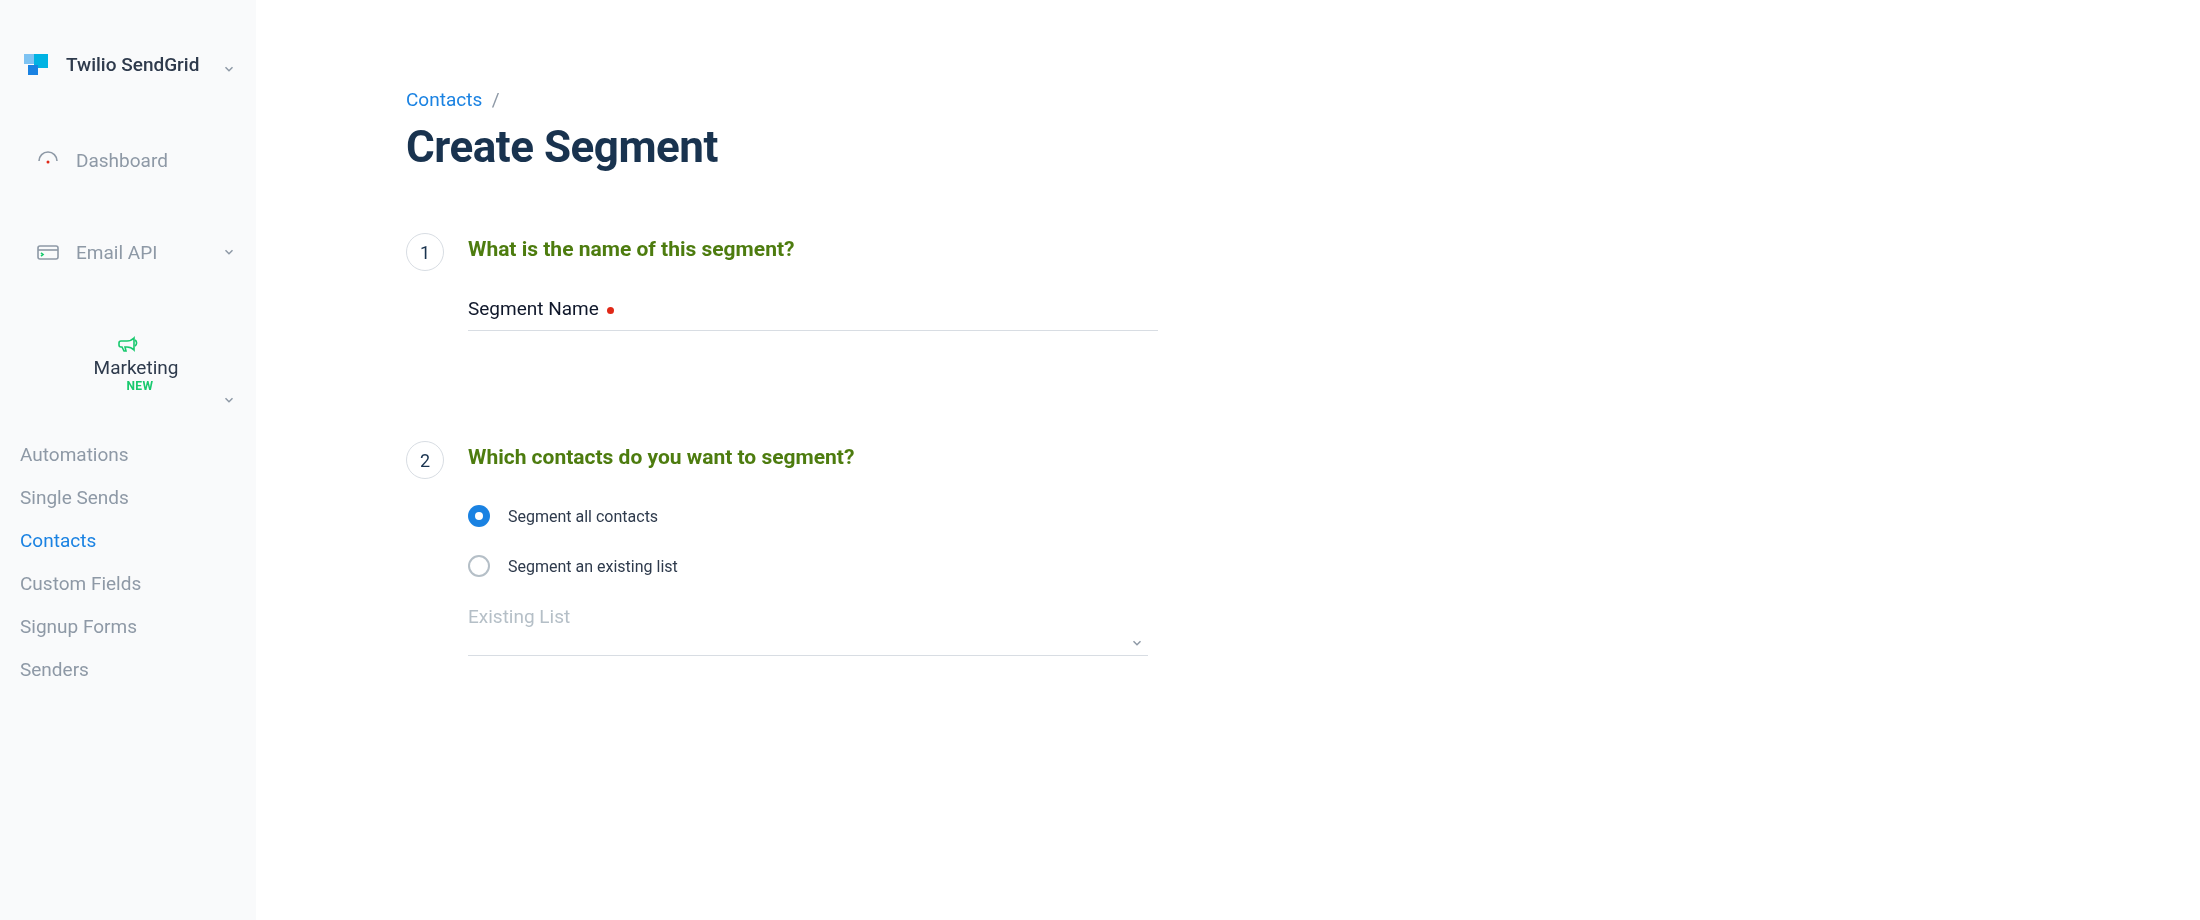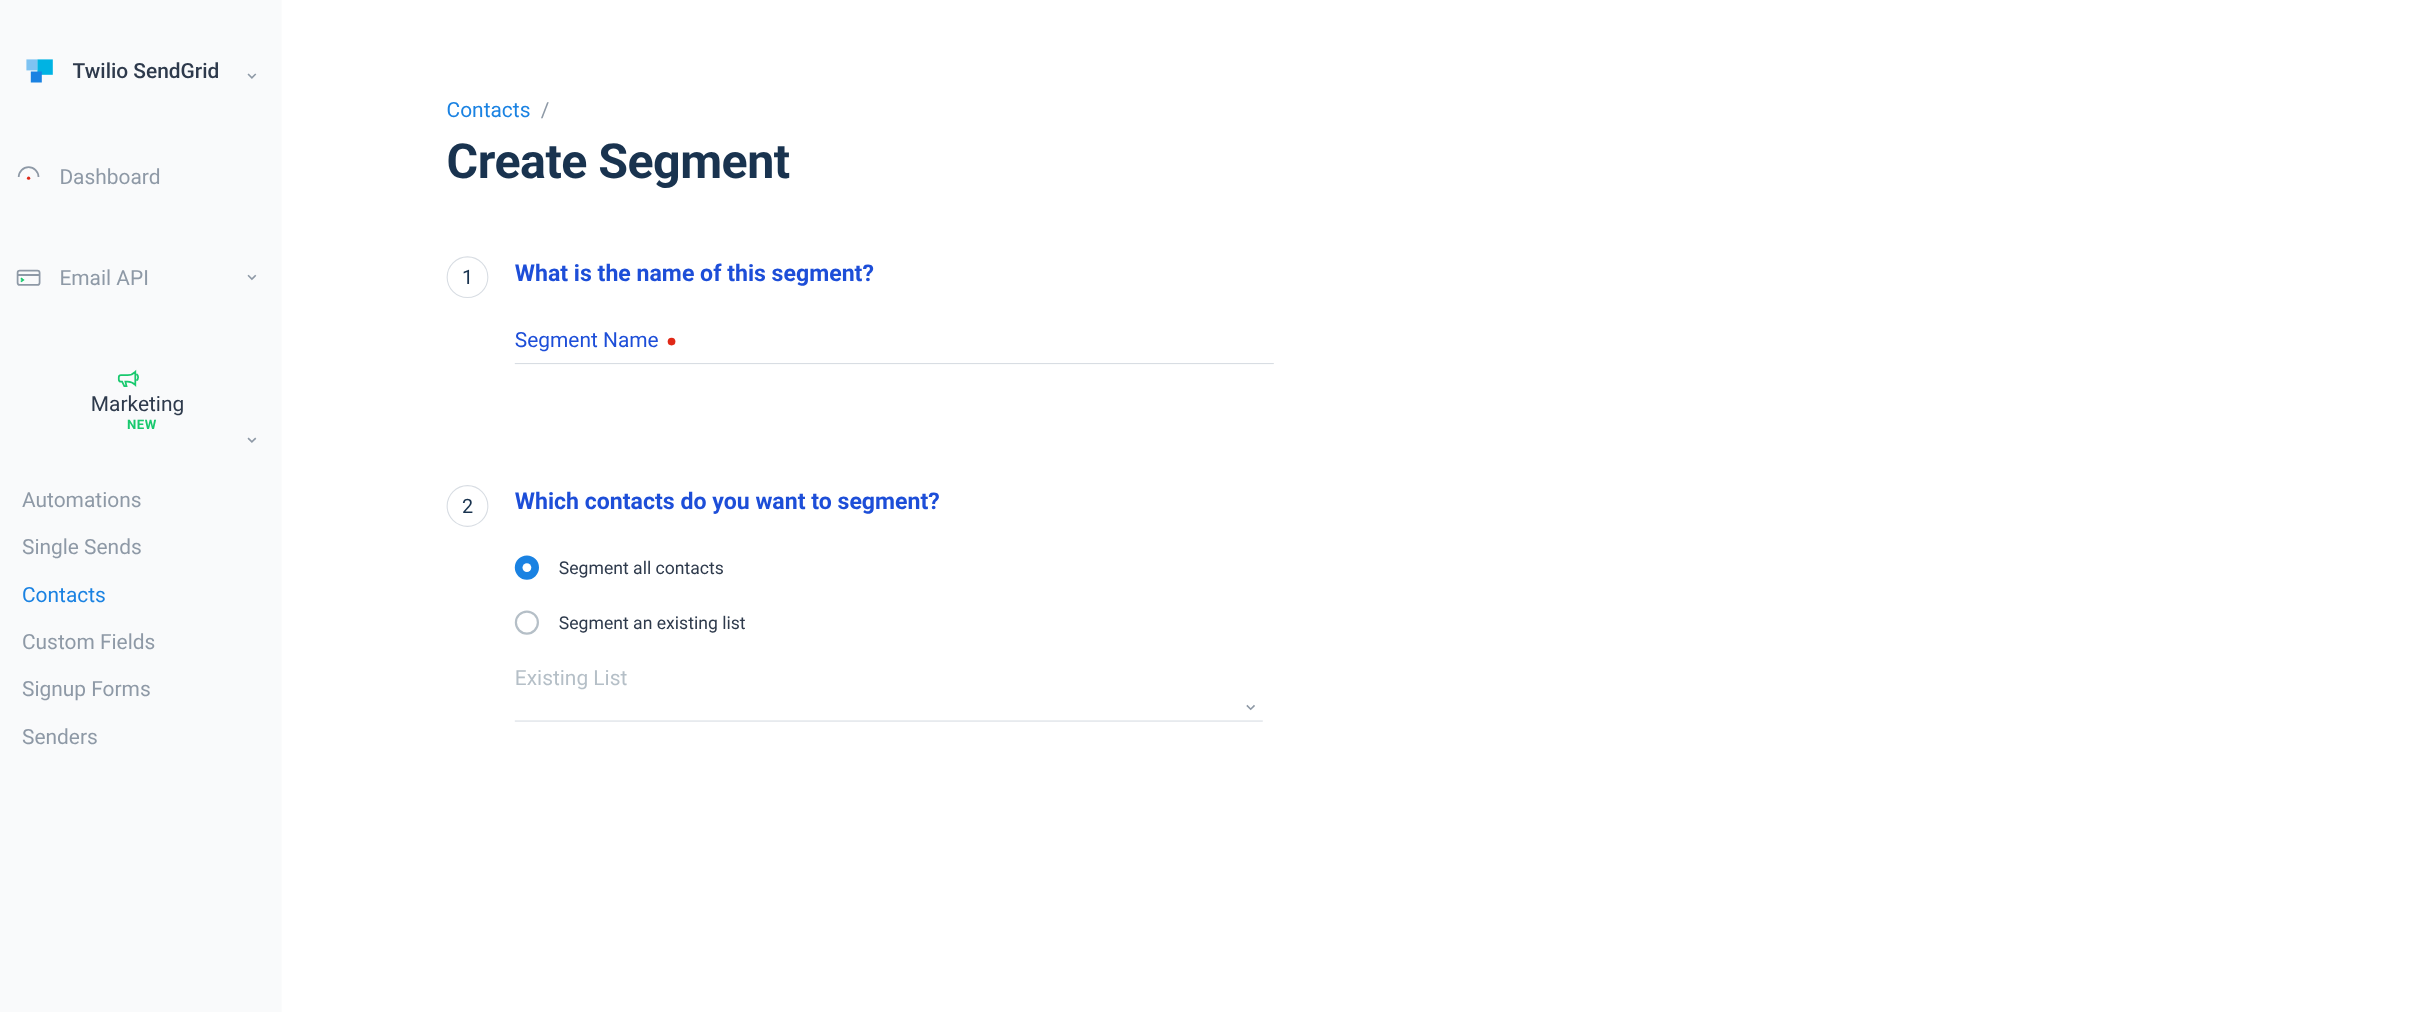--- a/index.html
+++ b/index.html
@@ -48,21 +48,21 @@
       font-weight: 500;
       color: #2e3a4c;
       flex: 1;
     }
     .brand-caret {
       color: #8e99a6;
     }
     .nav-item {
       display: flex;
       align-items: center;
-      padding: 12px 20px 12px 14px;
+      padding: 12px 20px 12px 36px;
       cursor: pointer;
       position: relative;
       margin-bottom: 44px;
     }
     .nav-item .icon-slot {
       width: 24px;
       height: 24px;
       margin-right: 16px;
       flex-shrink: 0;
       display: inline-flex;
@@ -142,35 +142,35 @@
       flex-shrink: 0;
       background: #fff;
     }
     .step-body {
       flex: 1;
       padding-top: 4px;
     }
     .step-question {
       font-size: 21px;
       font-weight: 700;
-      color: #1d4ed8;
+      color: #4d7c0f;
       margin-bottom: 36px;
     }
     .field-wrap {
       max-width: 690px;
     }
     .floating-field {
       position: relative;
       border-bottom: 1px solid #d8dde3;
       padding-bottom: 10px;
       margin-bottom: 70px;
     }
     .floating-label {
       font-size: 19px;
-      color: #1d4ed8;
+      color: #0f172a;
     }
     .req-dot {
       display: inline-block;
       width: 7px;
       height: 7px;
       background: #e02817;
       border-radius: 50%;
       vertical-align: middle;
       margin-left: 4px;
     }

